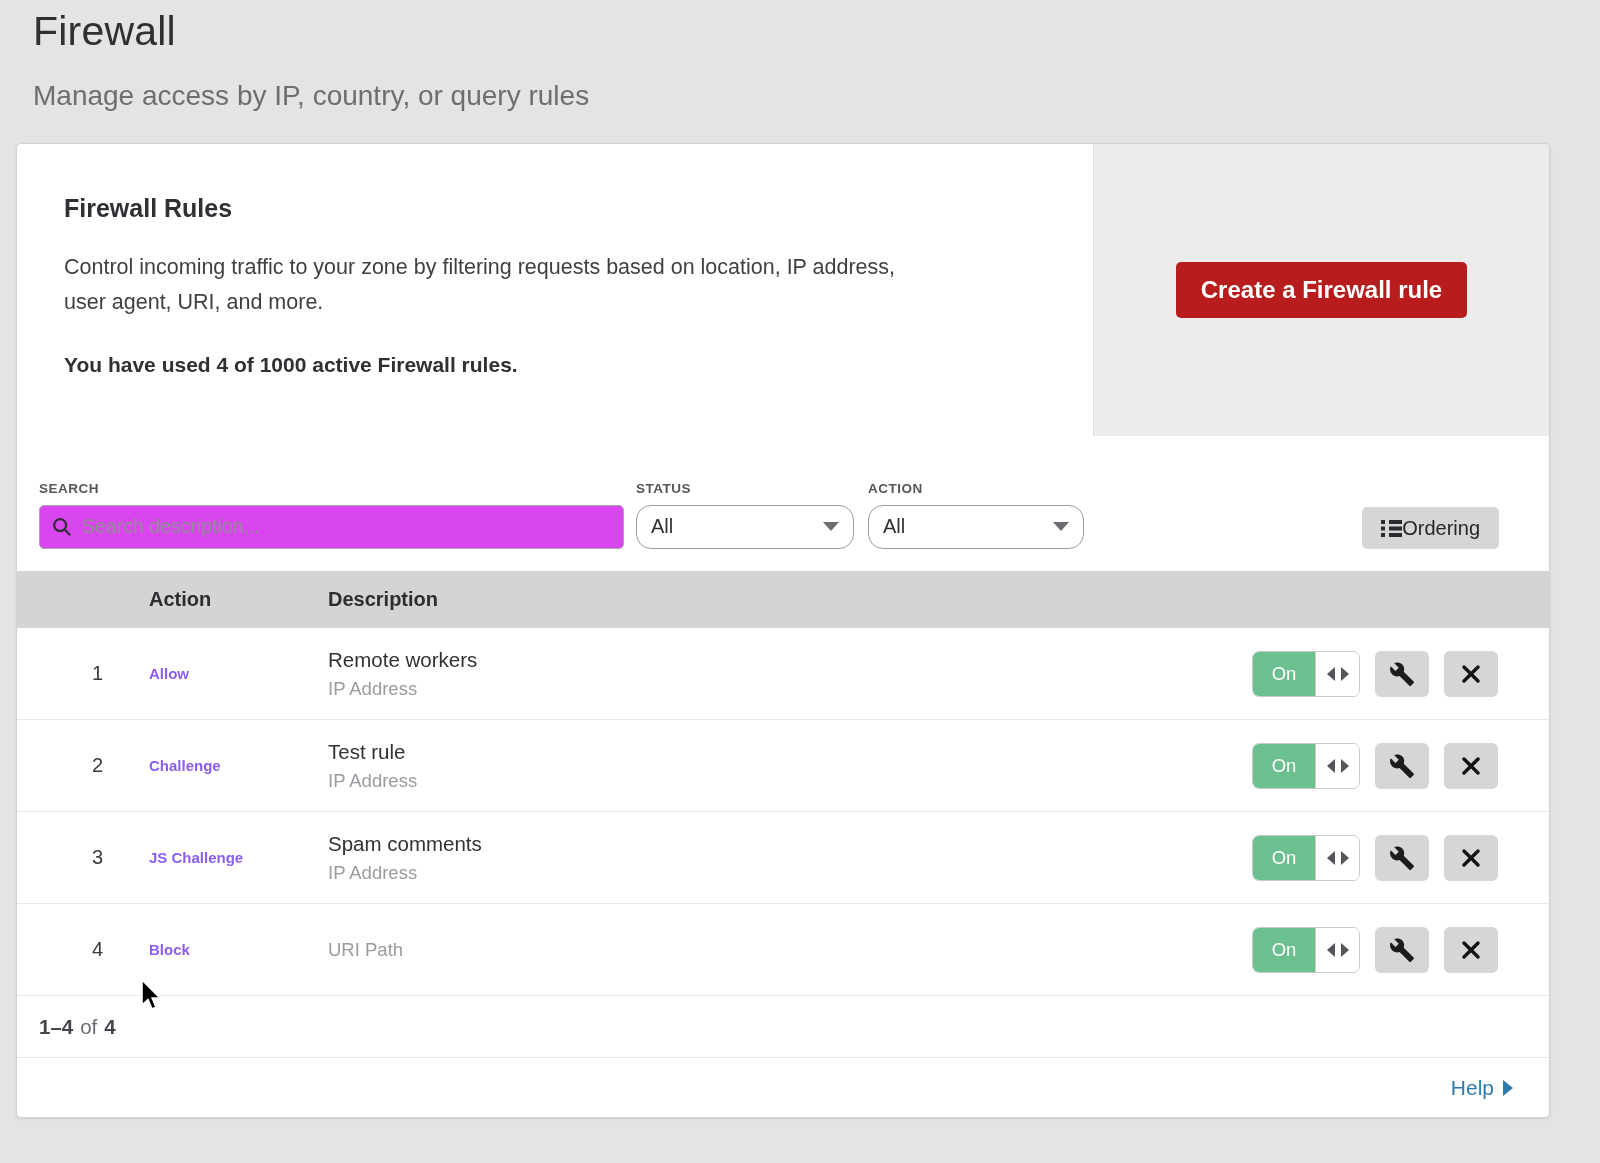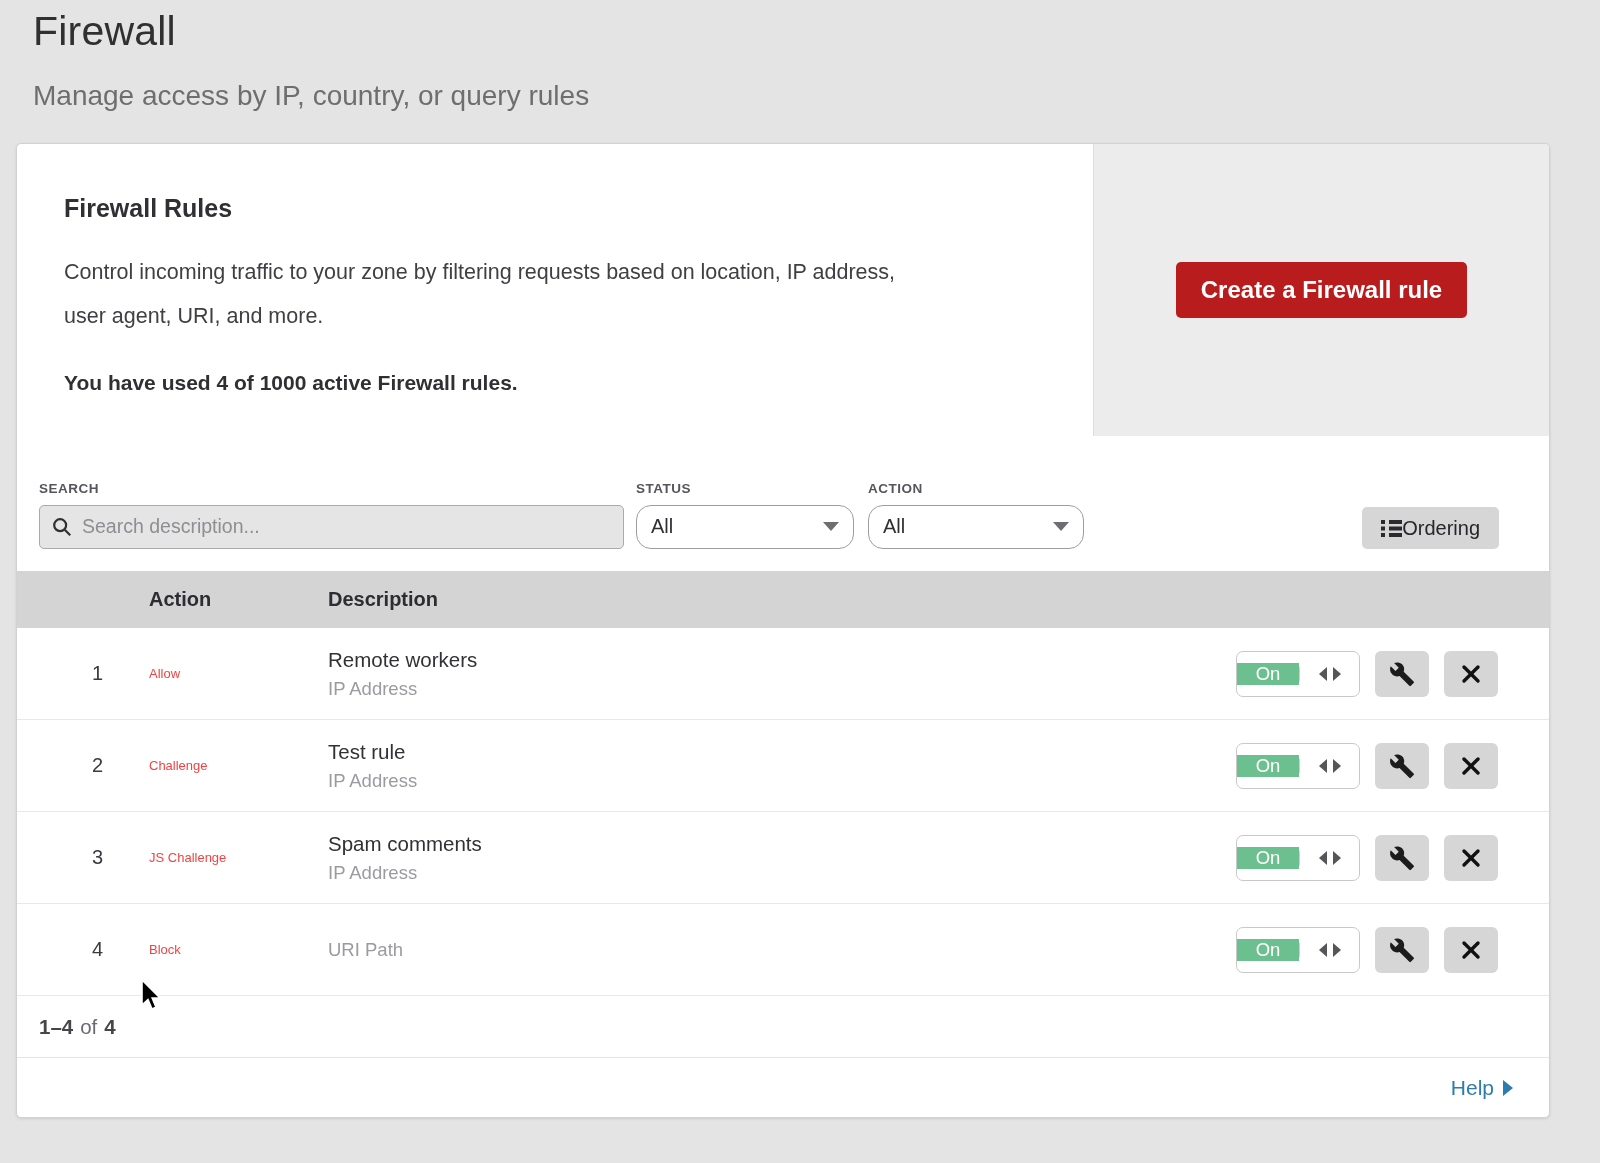--- a/index.html
+++ b/index.html
@@ -22,37 +22,37 @@
     background: #ffffff; border: 1px solid #d2d2d2; border-radius: 5px;
     box-shadow: 0 1px 3px rgba(0,0,0,.10);
     overflow: hidden;
     display: flex; flex-direction: column;
   }
 
   
   .intro { display: flex; height: 292px; }
   .intro-main { flex: 1; padding: 50px 40px 0 47px; }
   .intro-heading { font-size: 25px; font-weight: 700; color: #2f2f34; margin-bottom: 27px; }
-  .intro-desc { font-size: 21.5px; color: #3f3f44; line-height: 44px; max-width: 960px; }
+  .intro-desc { font-size: 21.5px; color: #3f3f44; line-height: 35px; max-width: 960px; }
   .intro-usage { margin-top: 33px; font-size: 21px; font-weight: 700; color: #2f2f34; }
   .intro-aside { width: 456px; background: #ececec; border-left: 1px solid #dedede; display: flex; align-items: center; justify-content: center; }
   .create-btn {
     background: #b91c1c; color: #fff; border: none; border-radius: 5px;
     font-family: inherit; font-size: 24px; font-weight: 700;
     padding: 14px 25px; cursor: pointer;
   }
 
   
   .filters { height: 135px; display: flex; align-items: center; padding: 22px 50px 0 22px; }
   .filter-label { display: block; font-size: 13.5px; font-weight: 700; letter-spacing: .5px; color: #55565c; margin-bottom: 9px; }
   .search-group { width: 585px; }
   .search-box { position: relative; width: 100%; }
   .search-box input {
     width: 100%; height: 44px; border: 1px solid #aaaaaa; border-radius: 5px;
-    padding: 0 12px 0 42px; font-family: inherit; font-size: 19.5px; color: #333; background: #e5e5e5; outline: none;
+    padding: 0 12px 0 42px; font-family: inherit; font-size: 19.5px; color: #333; background: #d946ef; outline: none;
   }
   .search-box input::placeholder { color: #8e8e93; }
   .search-ic { position: absolute; left: 12px; top: 11px; width: 22px; height: 22px; }
   .status-group { width: 218px; margin-left: 12px; }
   .action-group { width: 216px; margin-left: 14px; }
   .select-box {
     height: 44px; border: 1px solid #9d9da2; border-radius: 15px; background: #fff;
     display: flex; align-items: center; justify-content: space-between;
     padding: 0 14px; font-size: 20px; color: #2f2f34; cursor: pointer;
   }
@@ -64,25 +64,25 @@
     font-family: inherit; font-size: 20px; color: #26262b; cursor: pointer;
   }
 
   
   .thead { height: 57px; background: #d4d4d4; display: flex; align-items: center; font-size: 20px; font-weight: 700; color: #2c2c31; }
   .col-num { width: 132px; text-align: right; padding-right: 46px; }
   .col-action { width: 179px; }
   .col-desc { flex: 1; }
   .trow { height: 92px; display: flex; align-items: center; border-bottom: 1px solid #e8e8e8; background: #fff; }
   .row-num { font-size: 20px; color: #3a3a3f; }
-  .row-action { font-size: 13px; color: #ef4444; }
+  .row-action { font-size: 15px; color: #8b5cf6; font-weight: bold; }
   .desc-title { font-size: 20.5px; color: #313136; margin-bottom: 6px; }
   .desc-sub { font-size: 18.5px; color: #9a9aa0; }
   .row-controls { display: flex; align-items: center; gap: 15px; padding-right: 51px; }
-  .toggle { width: 124px; height: 46px; border: 1px solid #c9c9c9; border-radius: 7px; display: flex; overflow: hidden; background: #fff; cursor: pointer; align-items: center; }
+  .toggle { width: 108px; height: 46px; border: 1px solid #c9c9c9; border-radius: 7px; display: flex; overflow: hidden; background: #fff; cursor: pointer; }
   .toggle-on { width: 62px; background: #6cbf8e; color: #fff; display: flex; align-items: center; justify-content: center; font-size: 18.5px; }
   .toggle-arrows { flex: 1; background: #fff; border-left: 1px solid #cfcfcf; display: flex; align-items: center; justify-content: center; }
   .icon-btn { width: 54px; height: 46px; background: #d6d6d6; border: none; border-radius: 6px; display: flex; align-items: center; justify-content: center; cursor: pointer; }
 
   
   .pagination { height: 62px; display: flex; align-items: center; padding-left: 22px; border-bottom: 1px solid #e5e5e5; font-size: 20.5px; }
   .pg-strong { font-weight: 700; color: #45454b; }
   .pg-of { color: #6a6a70; margin: 0 7px; }
   .help-row { height: 59px; display: flex; align-items: center; justify-content: flex-end; padding-right: 36px; }
   .help-link { display: flex; align-items: center; gap: 9px; color: #2d7caf; font-size: 21px; cursor: pointer; text-decoration: none; }

